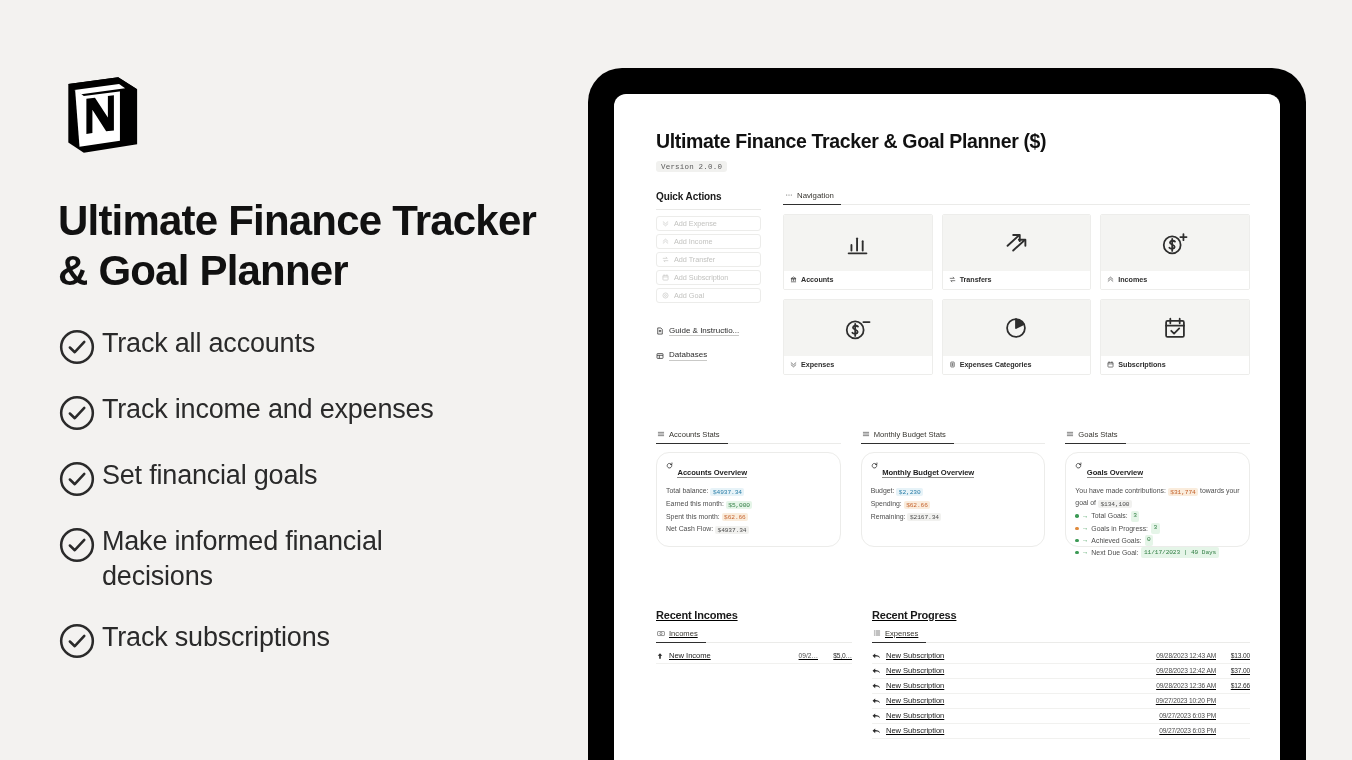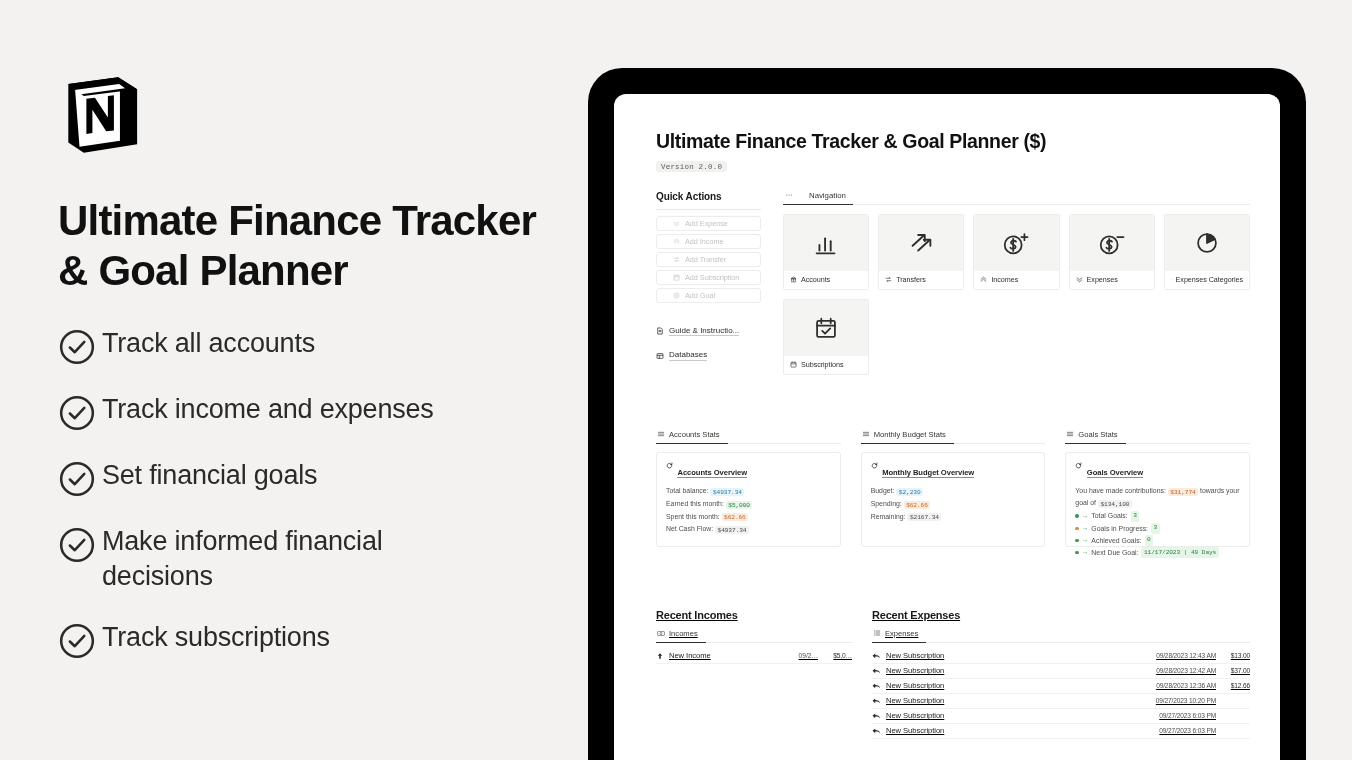--- a/index.html
+++ b/index.html
@@ -95,21 +95,21 @@
     letter-spacing:-0.1px;
   }
   .qa-divider { height:1px; background:#e9e9e7; margin:7px 0 6px 0; }
   .qa-btn {
     display:flex;
     align-items:center;
     gap:5px;
     border:1px solid #ececea;
     border-radius:3px;
     height:15px;
-    padding:0 16px;
+    padding:0 5px;
     margin-bottom:3px;
     color:#c3c3c0;
     font-size:7.3px;
     letter-spacing:-0.05px;
     white-space:nowrap;
   }
   .qa-btn .gi { flex:0 0 auto; opacity:.72; }
   .qa-links { margin-top:23px; }
   .qa-link {
     display:flex;
@@ -124,32 +124,33 @@
 
   
   .nav-tabbar {
     border-bottom:1px solid #ebebe9;
     display:flex;
     margin-bottom:9px;
   }
   .nav-tab {
     display:flex;
     align-items:center;
-    gap:16px;
+    gap:4px;
     font-size:7.8px;
     color:#37352f;
     padding:0 7px 4px 2px;
     border-bottom:1.6px solid #2f2f2f;
     margin-bottom:-1px;
     font-weight:500;
   }
   .nav-grid {
     display:grid;
-    grid-template-columns:repeat(5, 1fr);
+    grid-template-columns:repeat(3, 1fr);
     gap:9px;
+    font-weight:bold;
   }
   .nav-card {
     border:1px solid #ededeb;
     border-radius:2px;
     overflow:hidden;
     background:#fff;
   }
   .nav-card-art {
     height:56px;
     background:#f4f4f2;
@@ -187,21 +188,21 @@
     color:#37352f;
     padding:0 8px 4px 1px;
     border-bottom:1.6px solid #2f2f2f;
     margin-bottom:-1px;
     font-weight:500;
     white-space:nowrap;
   }
   .stat-card {
     margin-top:8px;
     border:1px solid #ececea;
-    border-radius:3px;
+    border-radius:13px;
     padding:8px 9px 12px 9px;
     height:95px;
   }
   .stat-refresh { margin-bottom:6px; }
   .stat-card-title {
     font-size:7.6px;
     font-weight:700;
     color:#1e1e1e;
     border-bottom:1px solid #8d8d8a;
     display:inline-block;
@@ -664,21 +665,21 @@
                   <path d="M6 1.8 L9.4 5.6 H7.2 V10.2 H4.8 V5.6 H2.6 Z"></path>
                 </svg>
               <span class="rec-name">New Income</span>
               <span class="rec-spacer"></span>
               <span class="rec-date-inc">09/2…</span>
               <span class="rec-amt">$5,0…</span>
             </div>
           </div>
 
           <div class="recent-col-lg">
-            <div class="recent-heading">Recent Expenses</div>
+            <div class="recent-heading">Recent Progress</div>
             <div class="recent-tabbar">
               <div class="recent-tab">
                 <svg width="8" height="8" viewBox="0 0 12 12" fill="none" stroke="#555" stroke-width="1.1" stroke-linecap="round">
                     <path d="M4.4 3 H10 M4.4 6 H10 M4.4 9 H10 M2 3 H2.4 M2 6 H2.4 M2 9 H2.4"></path>
                   </svg>
                 <span>Expenses</span>
               </div>
             </div>
 
             <div class="rec-item">

